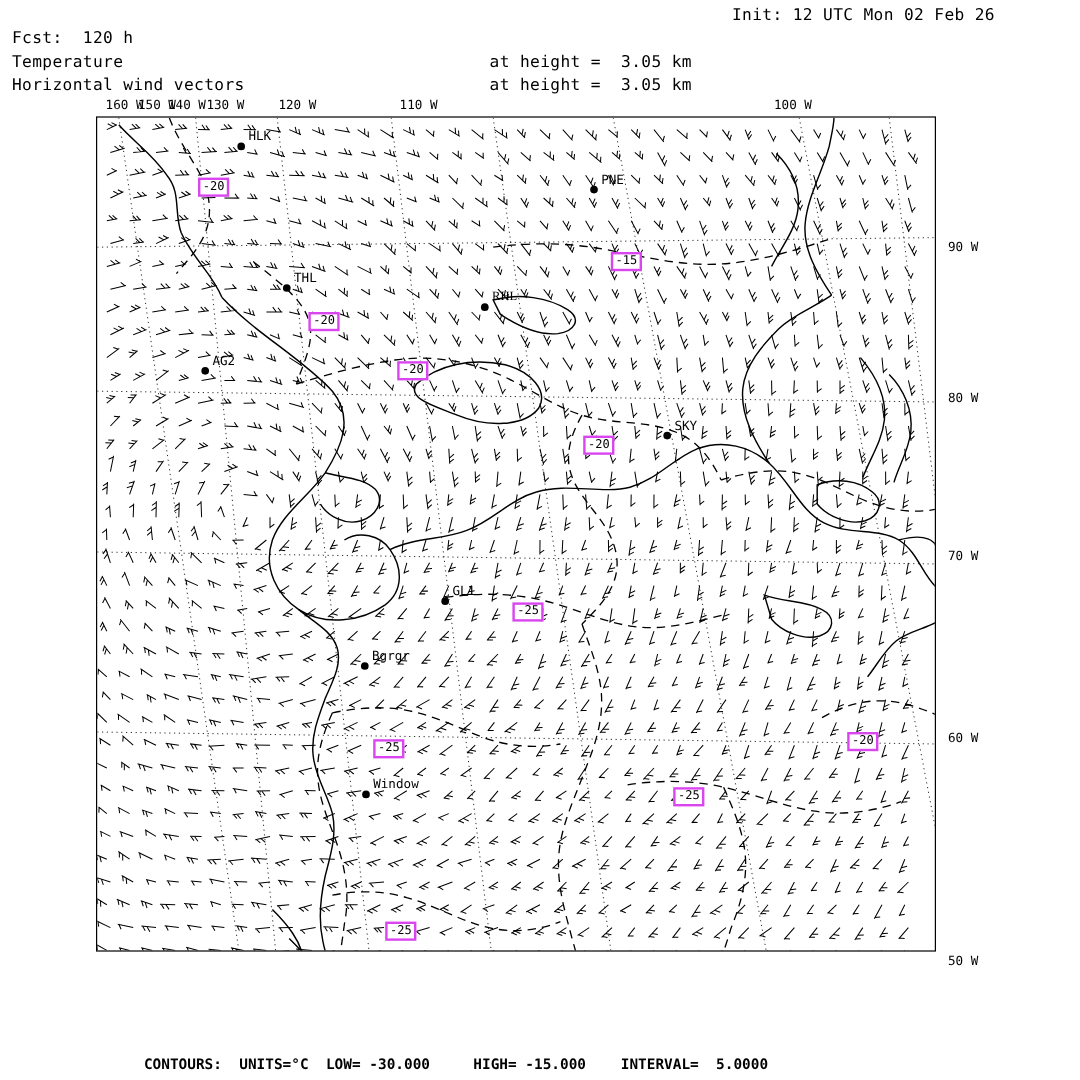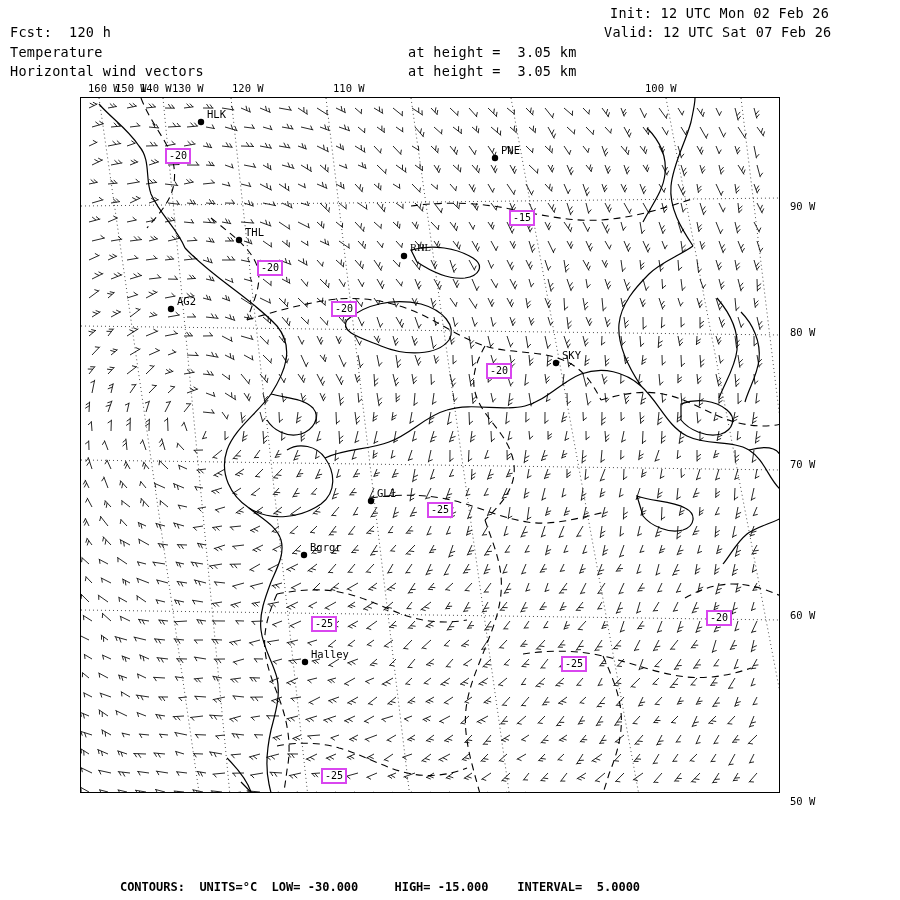--- a/index.html
+++ b/index.html
@@ -82,21 +82,20 @@
   }
 </style>
 </head>
 <body>
 
 <div class="header">
   <div class="hdr-line h-l2">Fcst:  120 h</div>
   <div class="hdr-line h-l3">Temperature</div>
   <div class="hdr-line h-l4">Horizontal wind vectors</div>
   <div class="hdr-line h-r1">Init: 12 UTC Mon 02 Feb 26</div>
-  <div class="hdr-line h-r2">Valid: 12 UTC Sat 07 Feb 26</div>
   <div class="hdr-line h-c3">at height =  3.05 km</div>
   <div class="hdr-line h-c4">at height =  3.05 km</div>
 </div>
 
 <div class="lon-labels">
   <div class="tick-label" style="left:88px; top:82px;">160 W</div>
   <div class="tick-label" style="left:115px; top:82px;">150 W</div>
   <div class="tick-label" style="left:140px; top:82px;text-align:right;">140 W</div>
   <div class="tick-label" style="left:172px; top:82px;">130 W</div>
   <div class="tick-label" style="left:232px; top:82px;">120 W</div>
@@ -1521,21 +1520,21 @@
 
   <div id="station-labels">
       <div class="station-label" style="position: absolute; left: 126px; top: 10px;">HLK</div>
       <div class="station-label" style="position: absolute; left: 420px; top: 46px;">PNE</div>
       <div class="station-label" style="position: absolute; left: 164px; top: 128px;">THL</div>
       <div class="station-label" style="position: absolute; left: 329px; top: 144px; font-family: Liberation Serif, serif;">RHL</div>
       <div class="station-label" style="position: absolute; left: 96px; top: 197px;">AG2</div>
       <div class="station-label" style="position: absolute; left: 481px; top: 251px;">SKY</div>
       <div class="station-label" style="position: absolute; left: 296px; top: 389px;">GL1</div>
       <div class="station-label" style="position: absolute; left: 229px; top: 443px;">Bgrgr</div>
-      <div class="station-label" style="position: absolute; left: 230px; top: 550px;">Halley</div>
+      <div class="station-label" style="position: absolute; left: 230px; top: 550px;">Window</div>
     </div>
   <div id="contour-label-layer">
       <div class="clabel-box" style="left: 84px; top: 50px;">-20</div>
       <div class="clabel-box" style="left: 428px; top: 112px;">-15</div>
       <div class="clabel-box" style="left: 176px; top: 162px;">-20</div>
       <div class="clabel-box" style="left: 250px; top: 203px;">-20</div>
       <div class="clabel-box" style="left: 405px; top: 265px;">-20</div>
       <div class="clabel-box" style="left: 346px; top: 404px;">-25</div>
       <div class="clabel-box" style="left: 230px; top: 518px;">-25</div>
       <div class="clabel-box" style="left: 625px; top: 512px;">-20</div>

